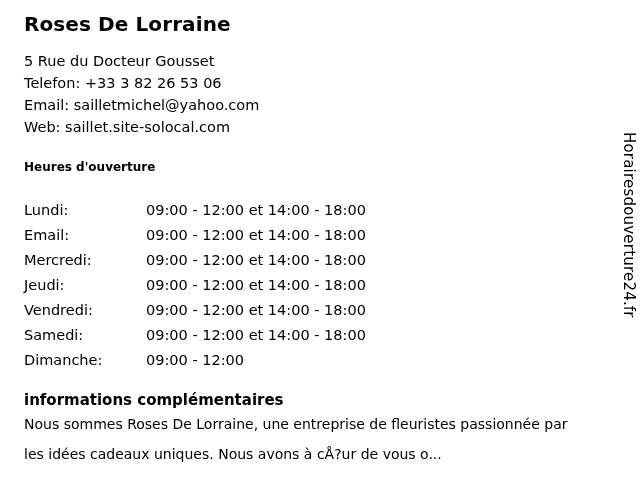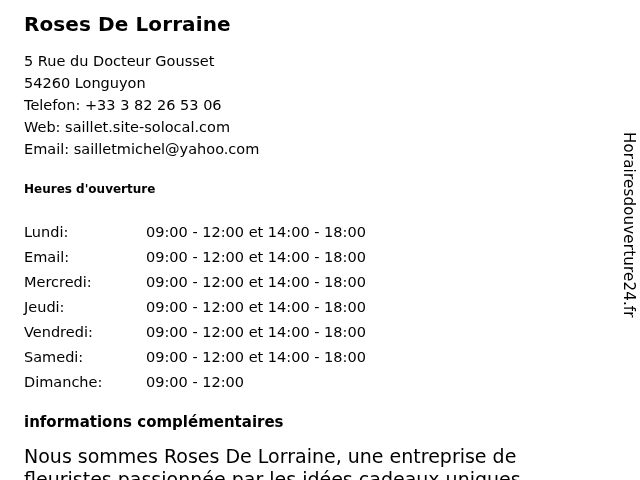--- a/index.html
+++ b/index.html
@@ -60,25 +60,24 @@
     padding-right: 4px;
     white-space: nowrap;
   }
   td.time {
     white-space: nowrap;
   }
   .info-title {
     font-size: 15px;
     font-weight: bold;
     margin-top: 14px;
-    margin-bottom: 14px;
   }
   .info-text {
-    font-size: 19px;
-    line-height: 23px;
+    font-size: 14px;
+    line-height: 30px;
     width: 555px;
     word-break: break-word;
   }
   .vertical-watermark {
     position: absolute;
     right: 2px;
     top: 132px;
     font-size: 15px;
     color: #000000;
     writing-mode: vertical-rl;
@@ -91,24 +90,23 @@
 <body>
 
 <div class="page">
 
   <div class="content">
 
     <div class="title">Roses De Lorraine</div>
 
     <div class="address">
       <div class="addr-line">5 Rue du Docteur Gousset</div>
-      <div class="addr-line">54260 Longuyon</div>
       <div class="addr-line">Telefon: +33 3 82 26 53 06</div>
+      <div class="addr-line">Email: sailletmichel@yahoo.com</div>
       <div class="addr-line">Web: saillet.site-solocal.com</div>
-      <div class="addr-line">Email: sailletmichel@yahoo.com</div>
     </div>
 
     <div class="section-title">Heures d'ouverture</div>
 
     <table class="hours">
       <tbody>
         <tr>
           <td class="day">Lundi:</td>
           <td class="time">09:00 - 12:00 et 14:00 - 18:00</td>
         </tr>

